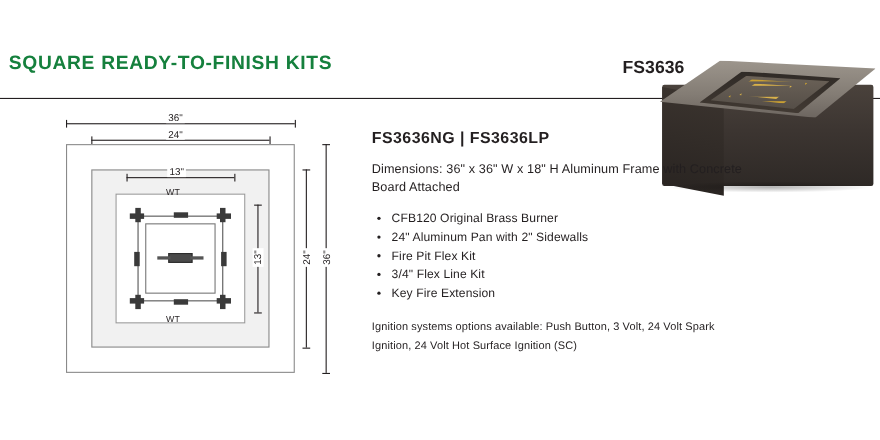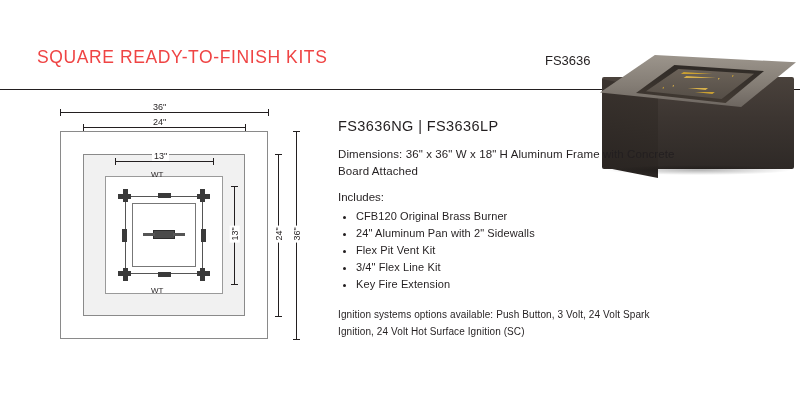--- a/index.html
+++ b/index.html
@@ -17,26 +17,26 @@
   }
   .page {
     position: relative;
     width: 800px;
     height: 400px;
   }
 
   
   .title {
     position: absolute;
-    left: 37px;
+    left: 8px;
     top: 47px;
     font-size: 17.5px;
-    font-weight: normal;
+    font-weight: bold;
     letter-spacing: 0.6px;
-    color: #ef4444;
+    color: #15803d;
     white-space: nowrap;
   }
   .rule {
     position: absolute;
     left: 0px;
     top: 89px;
     width: 800px;
     height: 1px;
     background: #231f20;
   }
@@ -161,21 +161,21 @@
 
   
   .specs {
     position: absolute;
     left: 338px;
     top: 118px;
     width: 340px;
   }
   .model {
     font-size: 14.5px;
-    font-weight: normal;
+    font-weight: bold;
     letter-spacing: 0.4px;
     color: #231f20;
     margin: 0 0 12px 0;
   }
   .dims {
     font-size: 11.5px;
     line-height: 16.5px;
     color: #231f20;
     margin: 0 0 12px 0;
     letter-spacing: 0.1px;
@@ -200,24 +200,25 @@
     font-size: 10px;
     line-height: 16.5px;
     color: #231f20;
     margin: 0;
     letter-spacing: 0.1px;
   }
 
   
   .product-code {
     position: absolute;
-    left: 545px;
+    left: 566px;
     top: 53px;
-    font-size: 13px;
-    color: #231f20;
+    font-size: 16px;
+    color: #231f20;
+    font-weight: bold;
   }
   .photo {
     position: absolute;
     left: 600px;
     top: 47px;
     width: 198px;
     height: 133px;
   }
   .photo .body {
     position: absolute;
@@ -375,24 +376,23 @@
 
     <div class="dimline v" style="left:258px; top:33px; height:208px;"></div>
     <div class="tick h" style="left:255px; top:33px;"></div>
     <div class="tick h" style="left:255px; top:241px;"></div>
     <div class="dimlabel vert" style="left:250px; top:131px;">36"</div>
   </div>
 
   <div class="specs">
     <p class="model">FS3636NG  |  FS3636LP</p>
     <p class="dims">Dimensions: 36" x 36" W x 18" H Aluminum Frame with Concrete Board Attached</p>
-    <p class="includes-label">Includes:</p>
     <ul class="includes">
       <li>CFB120 Original Brass Burner</li>
       <li>24" Aluminum Pan with 2" Sidewalls</li>
-      <li>Flex Pit Vent Kit</li>
+      <li>Fire Pit Flex Kit</li>
       <li>3/4" Flex Line Kit</li>
       <li>Key Fire Extension</li>
     </ul>
     <p class="ignition">Ignition systems options available: Push Button, 3 Volt, 24 Volt Spark Ignition, 24 Volt Hot Surface Ignition (SC)</p>
   </div>
 
 </div>
 
 </body></html>

